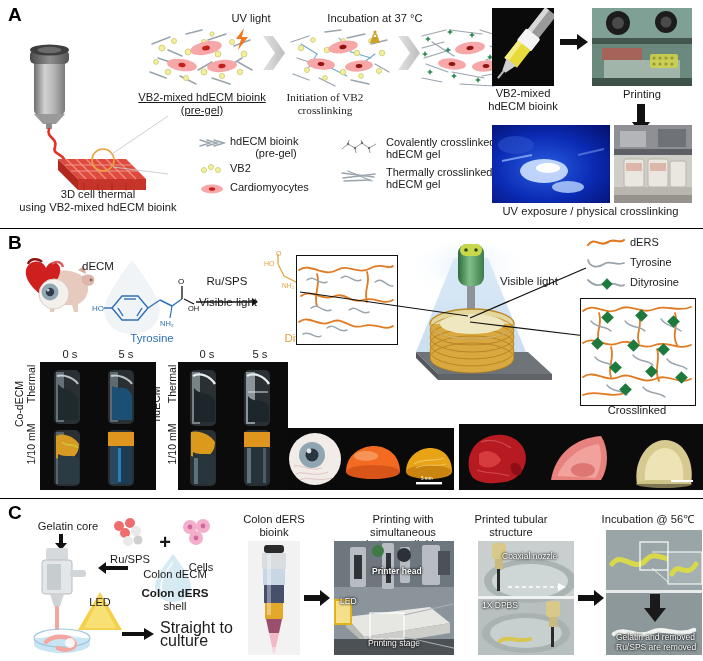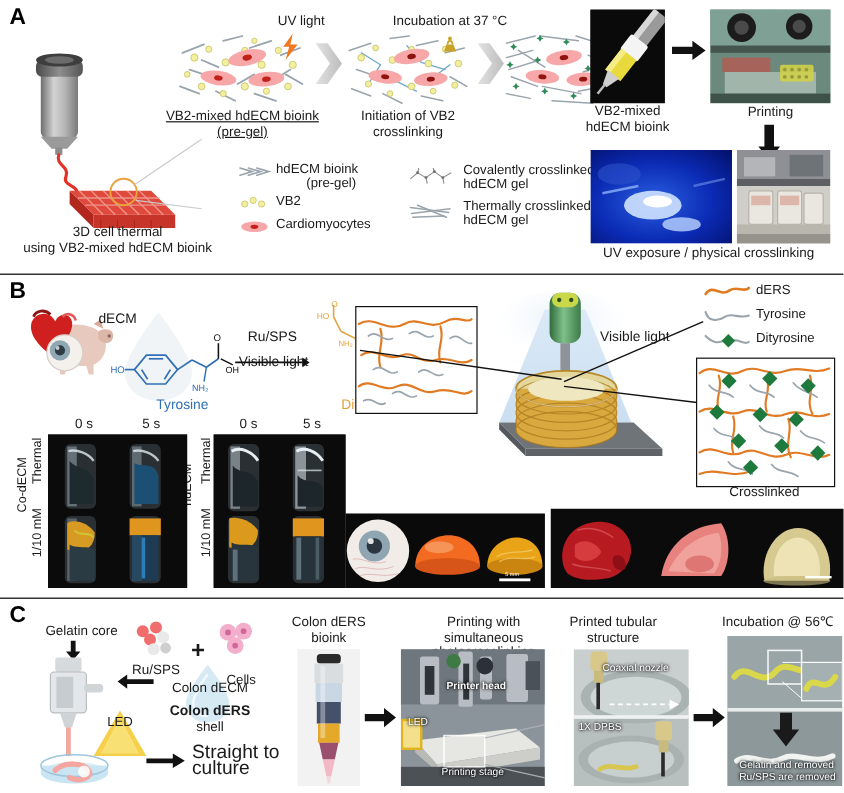--- a/index.html
+++ b/index.html
@@ -186,21 +186,21 @@
       <g>
         <ellipse cx="56" cy="19" rx="15" ry="6" fill="#f7a7a7" transform="rotate(-10 56 19)"></ellipse>
         <ellipse cx="56" cy="19" rx="3.6" ry="2.2" fill="#8f1410" transform="rotate(-10 56 19)"></ellipse>
         <ellipse cx="34" cy="36" rx="14" ry="5.6" fill="#f7a7a7" transform="rotate(6 34 36)"></ellipse>
         <ellipse cx="34" cy="36" rx="3.4" ry="2" fill="#8f1410" transform="rotate(6 34 36)"></ellipse>
         <ellipse cx="72" cy="38" rx="14" ry="5.6" fill="#f7a7a7" transform="rotate(-5 72 38)"></ellipse>
         <ellipse cx="72" cy="38" rx="3.4" ry="2" fill="#8f1410" transform="rotate(-5 72 38)"></ellipse>
       </g>
     </svg>
   </div>
-  <div class="abs cap" style="left:285px;top:91px;width:110px;">
+  <div class="abs cap" style="left:270px;top:91px;width:110px;font-family:Liberation Serif, serif;">
     <div>Initiation of VB2</div>
     <div>crosslinking</div>
   </div>
 
   <div class="abs cap" style="left:310px;top:12px;width:130px;">Incubation at 37 °C</div>
   <div class="abs" style="left:366px;top:29px;width:18px;height:18px;">
     <svg width="18" height="18" viewBox="0 0 18 18">
       <path d="M4 14 L14 14 L12 8 L6 8 Z" fill="#C9A227"></path>
       <path d="M7 8 C7 4, 11 4, 11 8" fill="none" stroke="#C9A227" stroke-width="1.4"></path>
       <circle cx="9" cy="3" r="1.6" fill="#C9A227"></circle>

